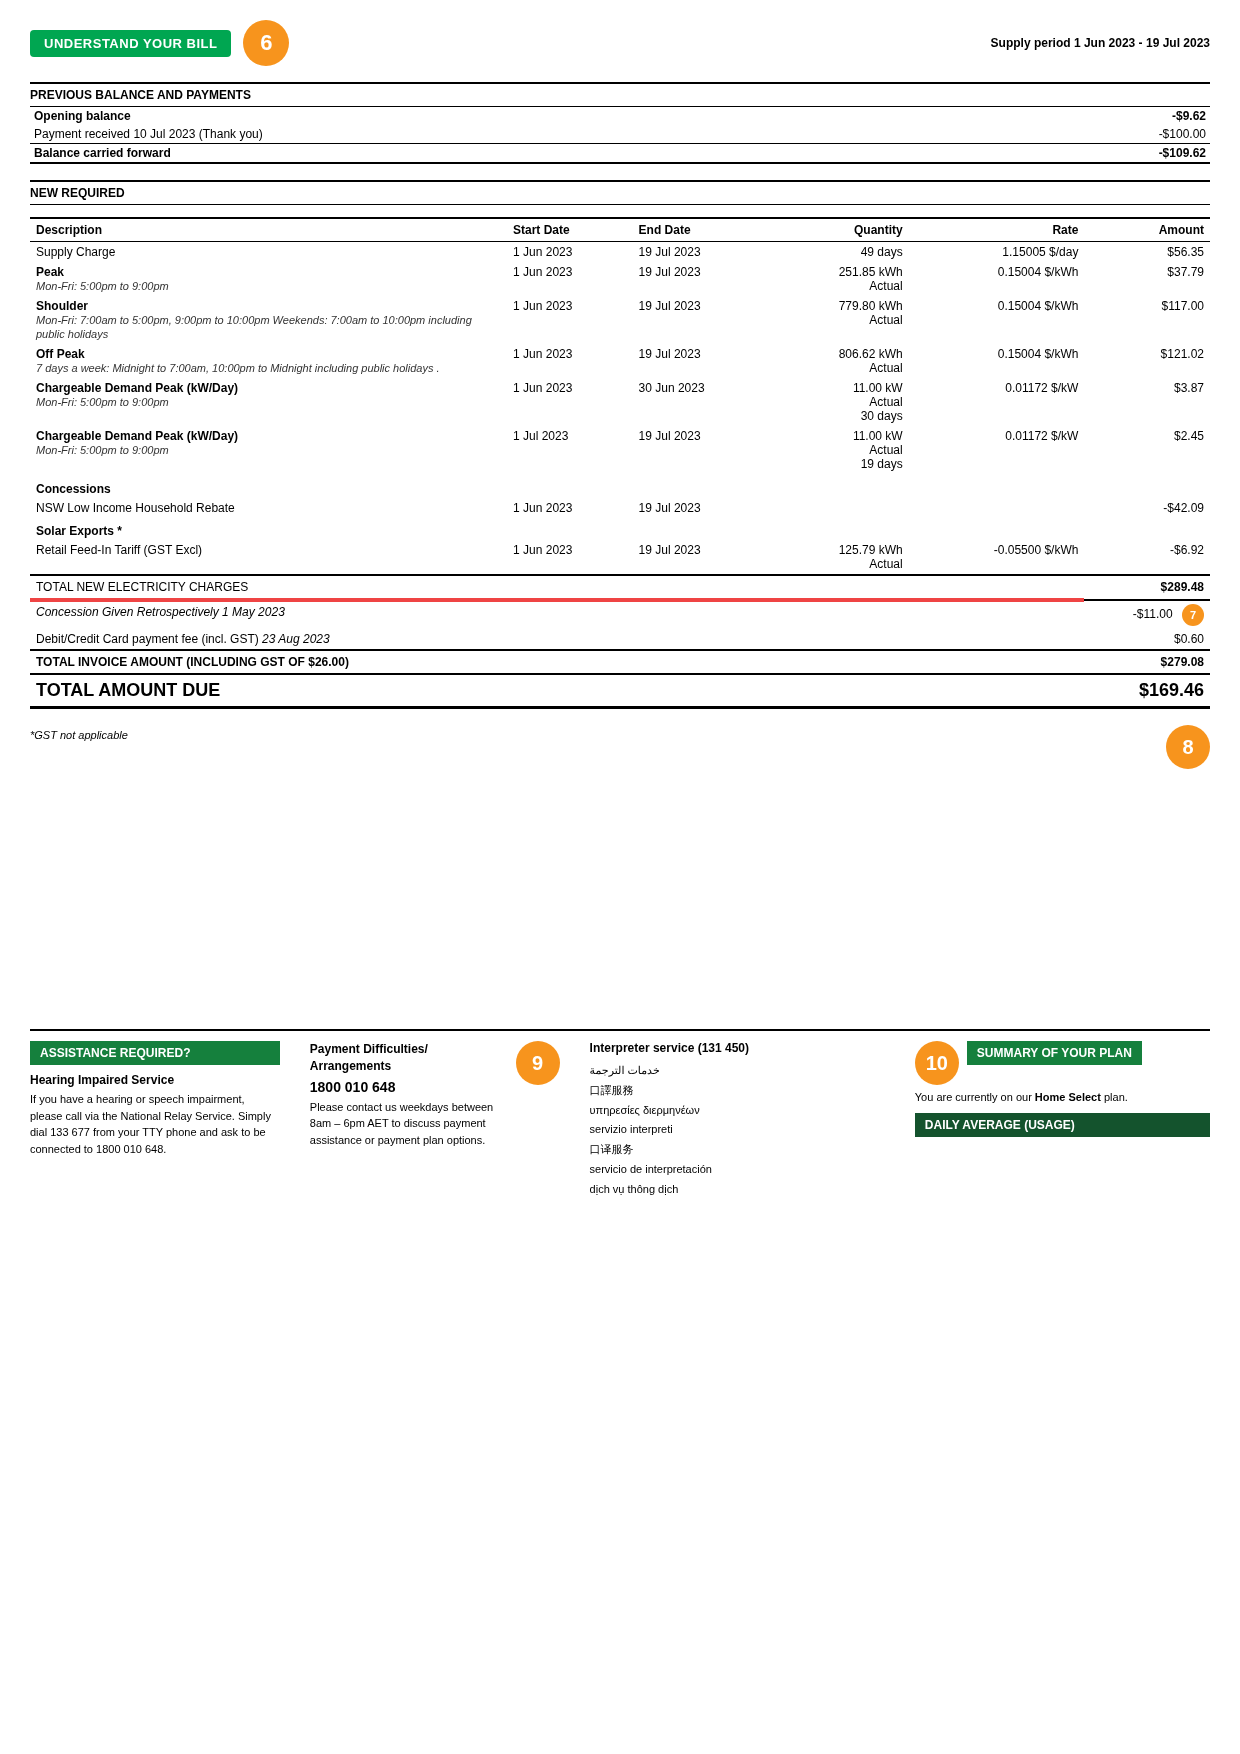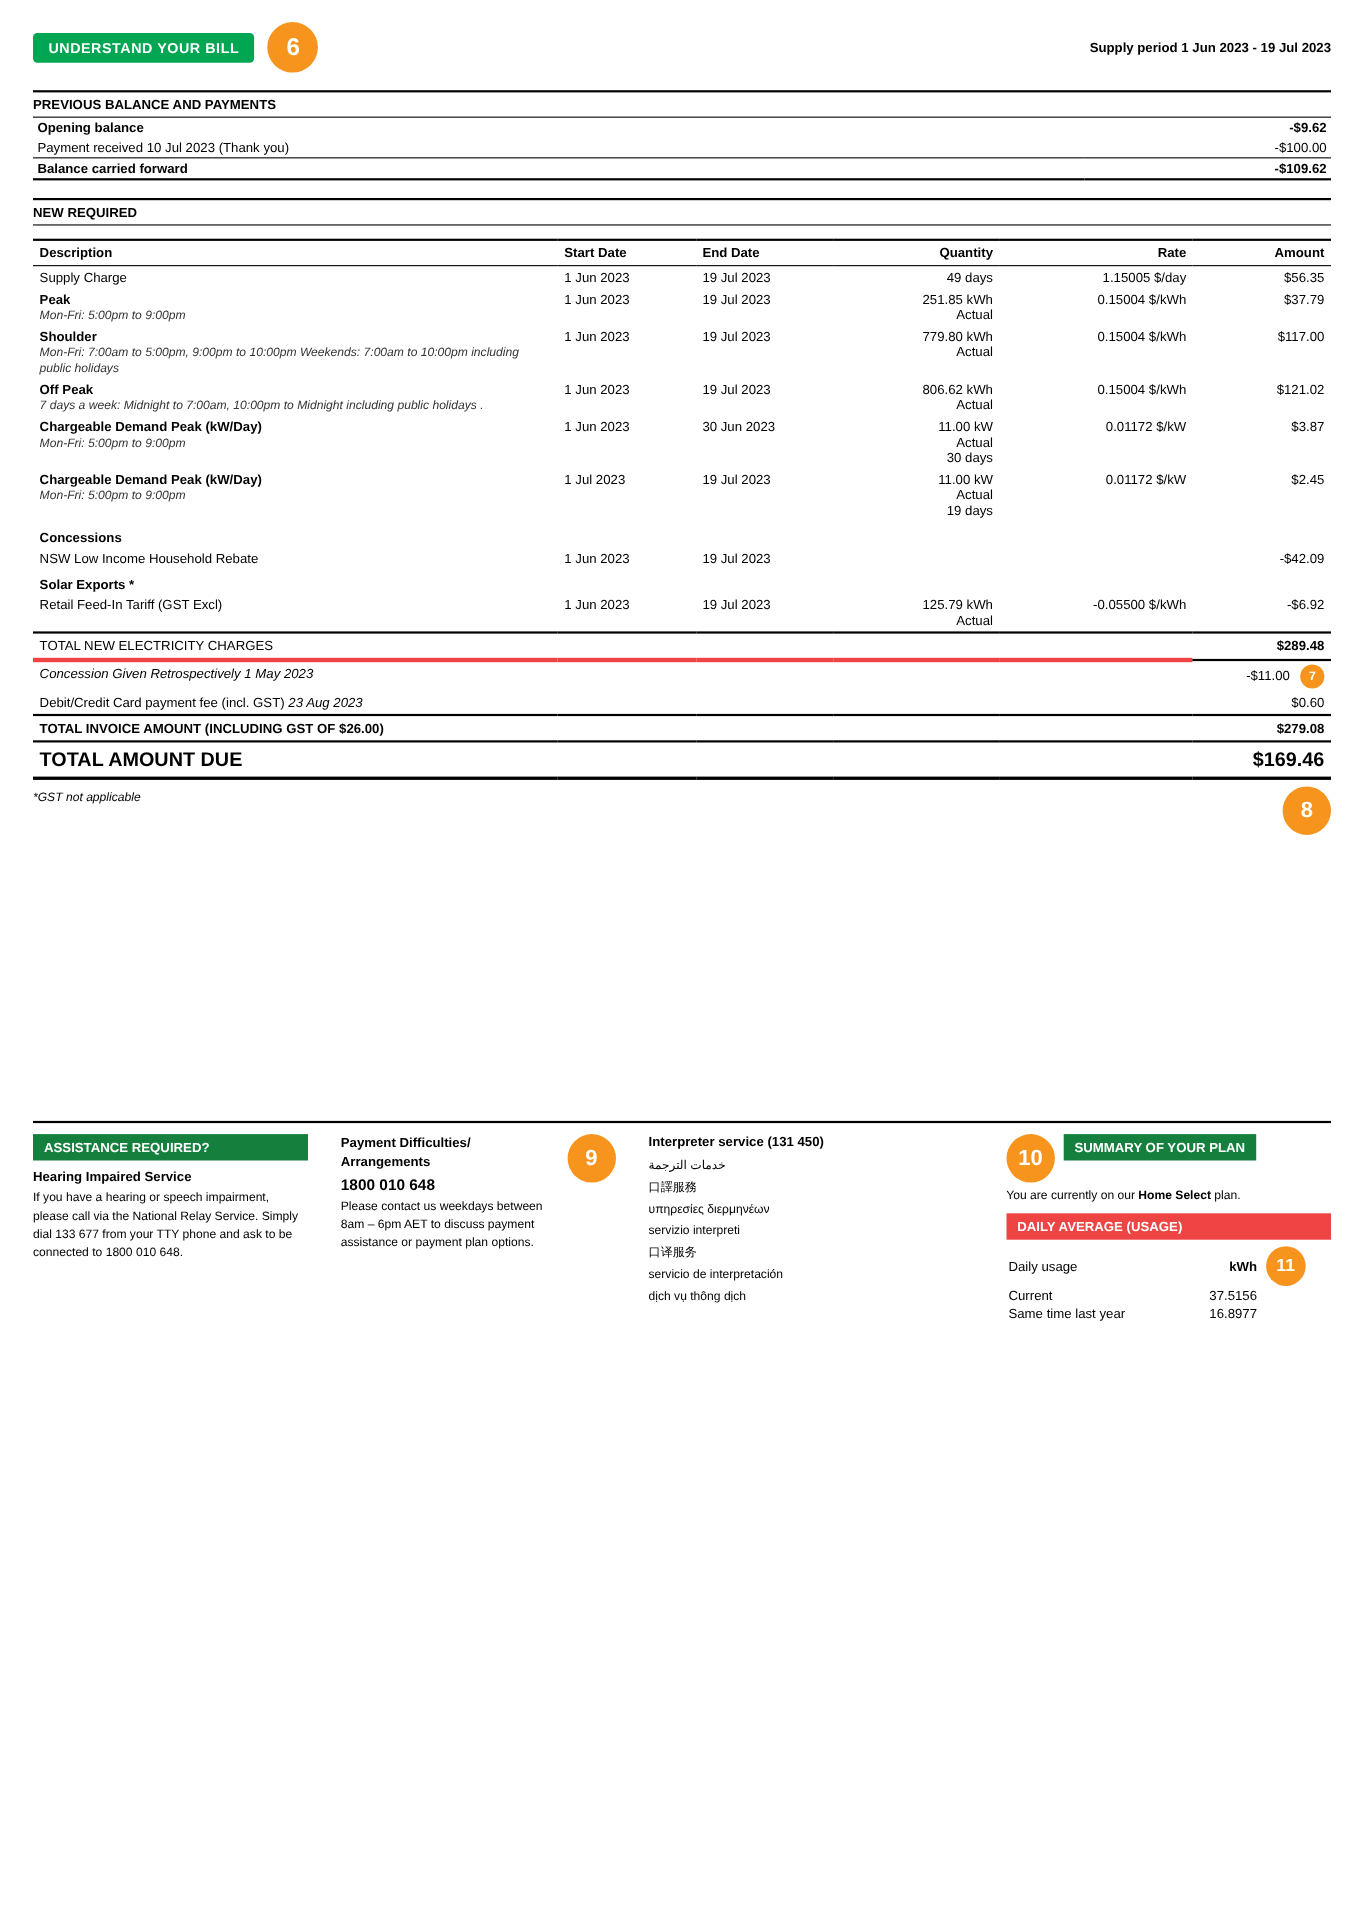--- a/index.html
+++ b/index.html
@@ -53,21 +53,21 @@
       background: #f7941d; color: #fff; font-weight: bold; font-size: 11px;
       width: 22px; height: 22px; border-radius: 50%; display: inline-flex; align-items: center; justify-content: center;
       margin-left: 6px; vertical-align: middle;
     }
     .bottom-col-title {
       background: #15803d; color: #fff; font-weight: bold; font-size: 12px;
       padding: 5px 10px; margin-bottom: 8px;
     }
 
     .daily-avg-box {
-      background: #ef4444; color: #fff; font-weight: bold; font-size: 12px;
+      background: #14532d; color: #fff; font-weight: bold; font-size: 12px;
       padding: 5px 10px; margin-bottom: 4px;
     }
   </style>
 </head>
 <body>
 <div class="page">
 
 <div class="header">
   <div class="header-left">
     <div class="understand-bill-badge">UNDERSTAND YOUR BILL</div>
@@ -227,21 +227,21 @@
         <td class="right" style="font-weight:bold; border-top:2px solid #000; border-bottom:2px solid #000; padding:4px 6px;">$279.08</td>
       </tr>
 
       <tr>
         <td colspan="5" style="font-weight:bold; font-size:18px; border-top:2px solid #000; border-bottom:3px solid #000; padding:5px 6px;">TOTAL AMOUNT DUE</td>
         <td class="right" style="font-weight:bold; font-size:18px; border-top:2px solid #000; border-bottom:3px solid #000; padding:5px 6px;">$169.46</td>
       </tr>
     </tbody>
   </table>
 
-  <div style="display:flex; justify-content:space-between; align-items:flex-start; margin-top:6px;">
+  <div style="display:flex; justify-content:space-between; align-items:flex-start; margin-top:16px;">
     <p class="gst-note">*GST not applicable</p>
     <div class="circle-badge" style="width:44px;height:44px;font-size:20px;">8</div>
   </div>
 </div>
 
 <div style="margin-top: 260px; border-top: 2px solid #000; padding-top: 10px; display:flex; gap: 10px;">
 
   <div style="flex:1.1; padding-right:10px;">
     <div class="bottom-col-title">ASSISTANCE REQUIRED?</div>
     <p style="font-weight:bold; font-size:12px; margin-bottom:4px;">Hearing Impaired Service</p>
@@ -276,38 +276,16 @@
     <div style="display:flex; align-items:flex-start; margin-bottom:6px;">
       <div class="circle-badge" style="width:44px;height:44px;font-size:20px;margin-right:8px;flex-shrink:0;">10</div>
       <div>
         <div class="bottom-col-title" style="display:inline-block;">SUMMARY OF YOUR PLAN</div>
       </div>
     </div>
     <p style="font-size:11px; margin-bottom:10px;">You are currently on our <strong>Home Select</strong> plan.</p>
 
     <div class="daily-avg-box">DAILY AVERAGE (USAGE)</div>
 
-    <table style="width:100%; font-size:12px;">
-      <tbody>
-            <tr>
-        <td>Daily usage</td>
-        <td></td>
-        <td style="text-align:right; font-weight:bold;">kWh</td>
-        <td>
-          <div class="circle-badge" style="width:36px;height:36px;font-size:16px;margin-left:6px;">11</div>
-        </td>
-      </tr>
-      <tr>
-        <td>Current</td>
-        <td colspan="2" style="text-align:right;">37.5156</td>
-        <td></td>
-      </tr>
-      <tr>
-        <td>Same time last year</td>
-        <td colspan="2" style="text-align:right;">16.8977</td>
-        <td></td>
-      </tr>
-    </tbody>
-        </table>
   </div>
 </div>
 
 </div>
 
 </body></html>

